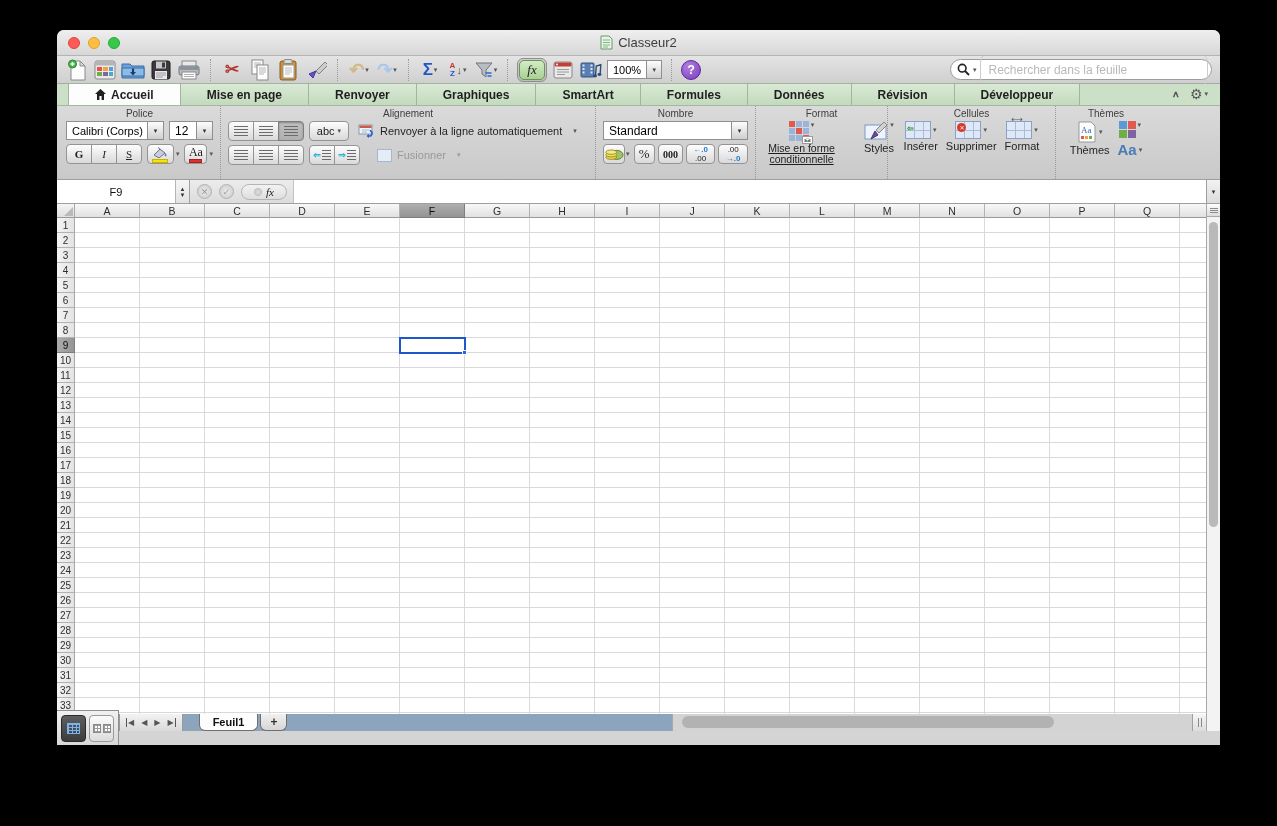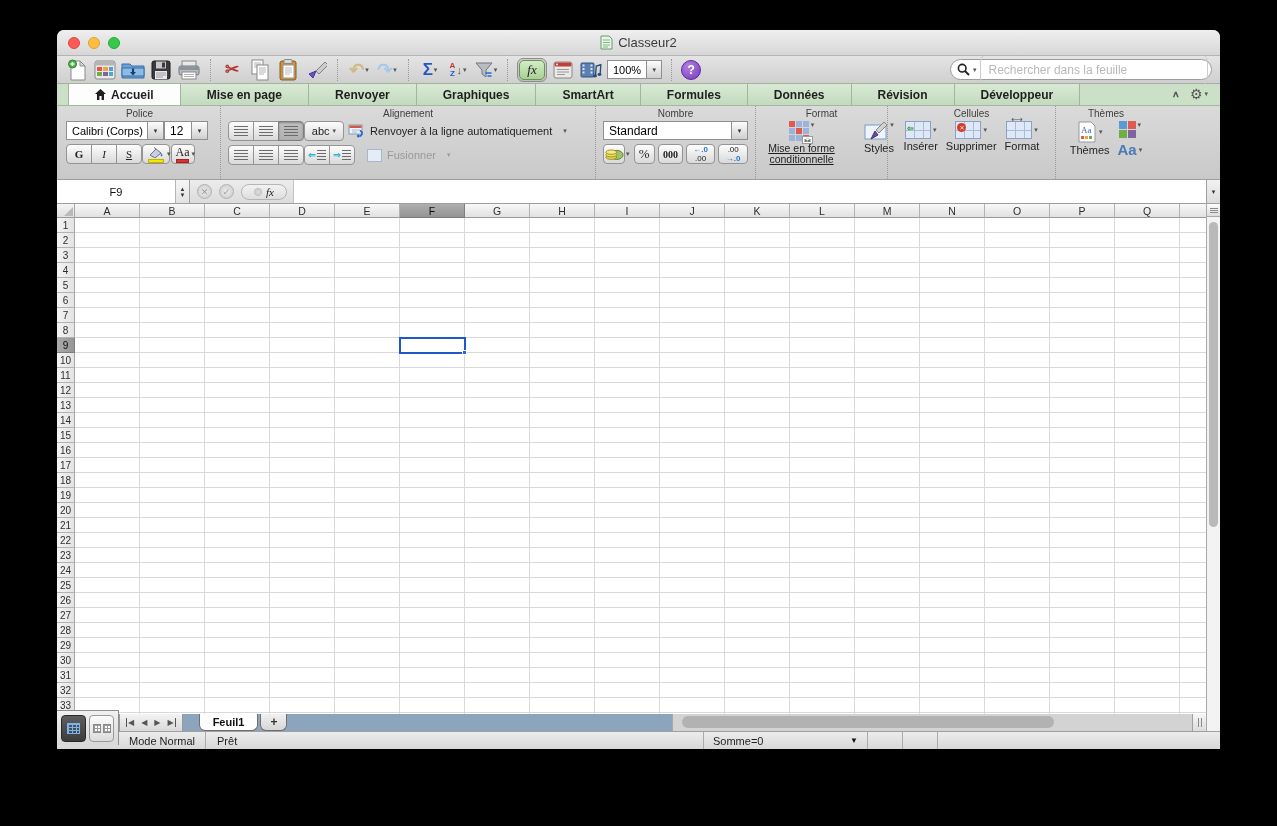--- a/index.html
+++ b/index.html
@@ -51,21 +51,21 @@
 .rtab.active { background:#fcfdfc; position:relative; z-index:2; }
 .tabctrl { margin-left:auto; display:flex; align-items:center; gap:10px; padding-right:12px; height:22px; }
 .chev { font-size:11px; color:#555; font-weight:bold; transform:scaleY(.8); }
 .gear { font-size:14px; color:#555; display:flex; align-items:center; gap:2px; }
 
 
 .ribbon { height:74px; flex:none; background:linear-gradient(#dadada,#c9c9c9); border-bottom:1px solid #9e9e9e;
   display:flex; padding:0 2px; }
 .rgroup { position:relative; padding:15px 7px 2px 7px; border-right:1px dotted #9a9a9a; display:flex; flex-direction:column; flex:none; }
 .rgroup-label { position:absolute; top:2px; left:0; right:0; text-align:center; font-size:10px; color:#3e3e3e; }
-.rrow { display:flex; align-items:center; }
+.rrow { display:flex; align-items:center; gap:5px; }
 .btn { background:linear-gradient(#fdfdfd,#d9d9d9); border:1px solid #949494; border-radius:4px; height:20px;
   display:flex; align-items:center; justify-content:center; font-size:11px; color:#222; }
 .btngrp { display:flex; }
 .btngrp .btn { border-radius:0; margin-left:-1px; width:26px; }
 .btngrp .btn:first-child { border-radius:4px 0 0 4px; margin-left:0; }
 .btngrp .btn:last-child { border-radius:0 4px 4px 0; }
 .btn.pressed { background:linear-gradient(#c0c0c0,#b0b0b0); border-color:#7e7e7e; box-shadow:inset 0 1px 2px rgba(0,0,0,.3); }
 .lns { width:14px; height:10px; background:repeating-linear-gradient(to bottom,#6b6b6b 0 1px,transparent 1px 3px); }
 .sel { display:flex; height:19px; }
 .sel .val { background:#fff; border:1px solid #8f8f8f; font-size:12px; padding:0 5px; display:flex; align-items:center; flex:1; white-space:nowrap; overflow:hidden; }
@@ -726,30 +726,20 @@
     <div class="hscroll">
       <div class="hthumb"></div>
     </div>
     <div class="hsplit">
         <i></i>
         <i></i>
       </div>
     <div class="hcorner"></div>
   </div>
 
-  <div class="statusbar">
-    <div class="segmode">Mode Normal</div>
-    <div class="segready">Prêt</div>
-    <div class="somme">
-      <span>Somme=0</span>
-      <span class="tri">▼</span>
-    </div>
-    <div class="ssep" style="left:845px;"></div>
-    <div class="ssep" style="left:880px;"></div>
-  </div>
 
   <div class="viewswitch">
     <div class="vbtn dark">
         <div class="gridico"></div>
       </div>
     <div class="vbtn lite">
       <div class="gridico sm"></div>
       <div class="gridico sm"></div>
     </div>
   </div>

